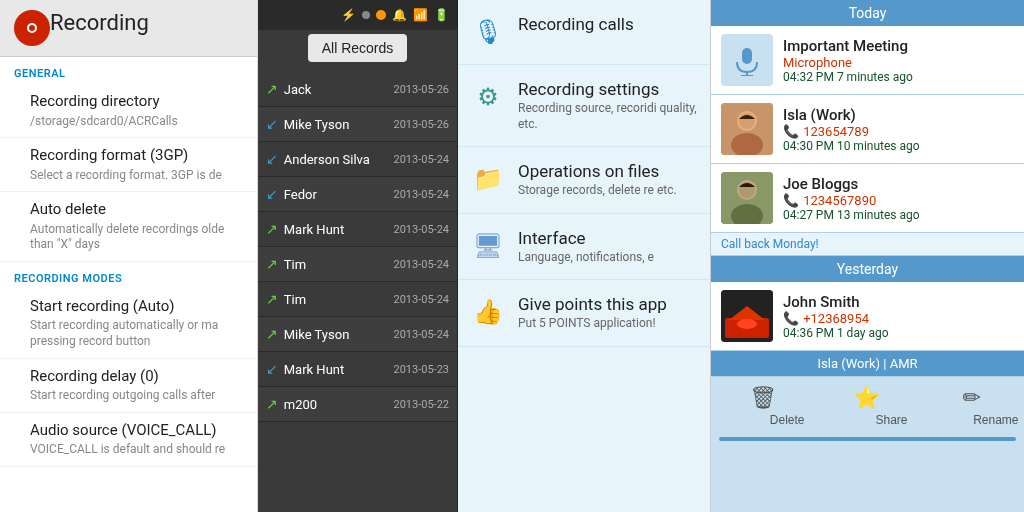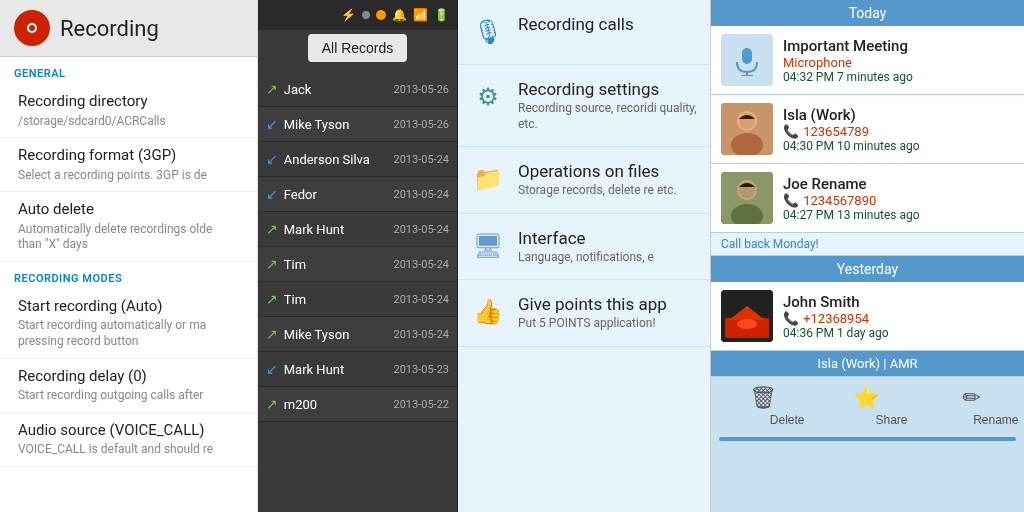--- a/index.html
+++ b/index.html
@@ -18,22 +18,21 @@
       height: 512px;
       background: #fff;
       overflow: hidden;
       border-right: 1px solid #ddd;
       flex-shrink: 0;
     }
     .settings-header {
       background: #e8e8e8;
       padding: 10px 14px;
       display: flex;
-      align-items: center;
-      gap: 10px;
+      align-items: flex-start;
       border-bottom: 1px solid #ccc;
     }
     .settings-header-icon {
       width: 36px;
       height: 36px;
       background: #cc2200;
       border-radius: 50%;
       display: flex;
       align-items: center;
       justify-content: center;
@@ -46,21 +45,21 @@
       color: #222;
     }
     .settings-section-label {
       padding: 10px 14px 4px;
       font-size: 11px;
       color: #0088cc;
       font-weight: 600;
       letter-spacing: 0.5px;
     }
     .settings-item {
-      padding: 8px 18px;
+      padding: 8px 30px;
       border-bottom: 1px solid #f0f0f0;
     }
     .settings-item-title {
       font-size: 15px;
       color: #222;
       line-height: 1.3;
     }
     .settings-item-desc {
       font-size: 12px;
       color: #888;
@@ -310,21 +309,21 @@
     <span class="settings-header-title">Recording</span>
   </div>
 
   <div class="settings-section-label">GENERAL</div>
   <div class="settings-item">
     <div class="settings-item-title">Recording directory</div>
     <div class="settings-item-desc">/storage/sdcard0/ACRCalls</div>
   </div>
   <div class="settings-item">
     <div class="settings-item-title">Recording format (3GP)</div>
-    <div class="settings-item-desc">Select a recording points. 3GP is de</div>
+    <div class="settings-item-desc">Select a recording format. 3GP is de</div>
   </div>
   <div class="settings-item">
     <div class="settings-item-title">Auto delete</div>
     <div class="settings-item-desc">Automatically delete recordings olde than "X" days</div>
   </div>
 
   <div class="settings-section-label">RECORDING MODES</div>
   <div class="settings-item">
     <div class="settings-item-title">Start recording (Auto)</div>
     <div class="settings-item-desc">Start recording automatically or ma pressing record button</div>
@@ -495,21 +494,21 @@
     <div class="calllog-avatar" style="background:#7a9060; border-radius:4px; overflow:hidden;">
       <svg width="52" height="52" viewBox="0 0 52 52">
         <rect width="52" height="52" fill="#8a9868"></rect>
         <circle cx="26" cy="18" r="10" fill="#c0a880"></circle>
         <ellipse cx="26" cy="44" rx="16" ry="12" fill="#607040"></ellipse>
         <circle cx="26" cy="18" r="8" fill="#b09870"></circle>
         <path d="M18 15 Q26 7 34 15" fill="#2a1808"></path>
       </svg>
     </div>
     <div class="calllog-info">
-      <div class="calllog-name">Joe Rename</div>
+      <div class="calllog-name">Joe Bloggs</div>
       <div class="calllog-number">
         <span style="color:#cc3300">📞</span>
           <span>1234567890</span>
       </div>
       <div class="calllog-time">
         <span>04:27 PM</span>&nbsp;<span>13 minutes ago</span>
       </div>
     </div>
   </div>
   <div class="call-note">Call back Monday!</div>

